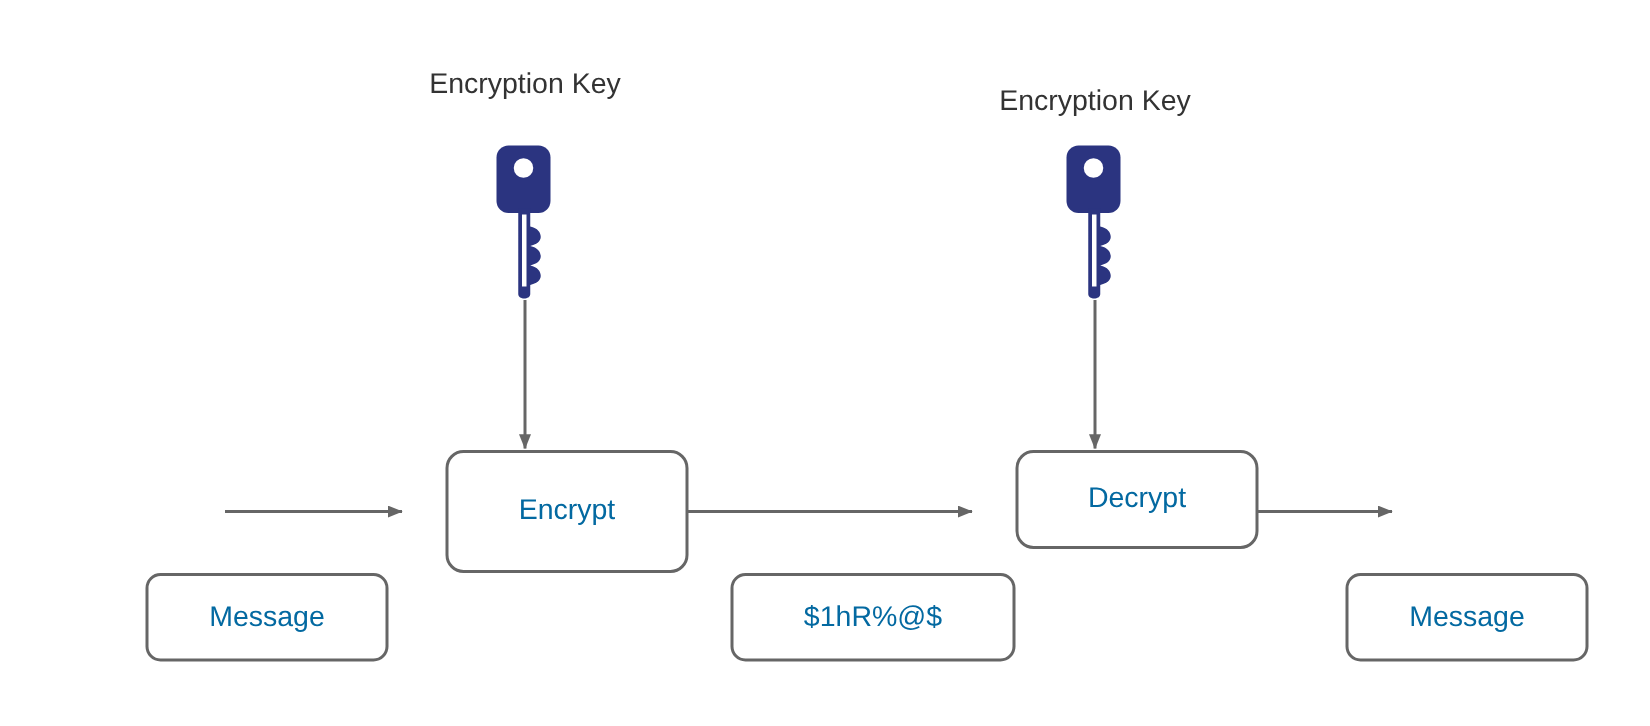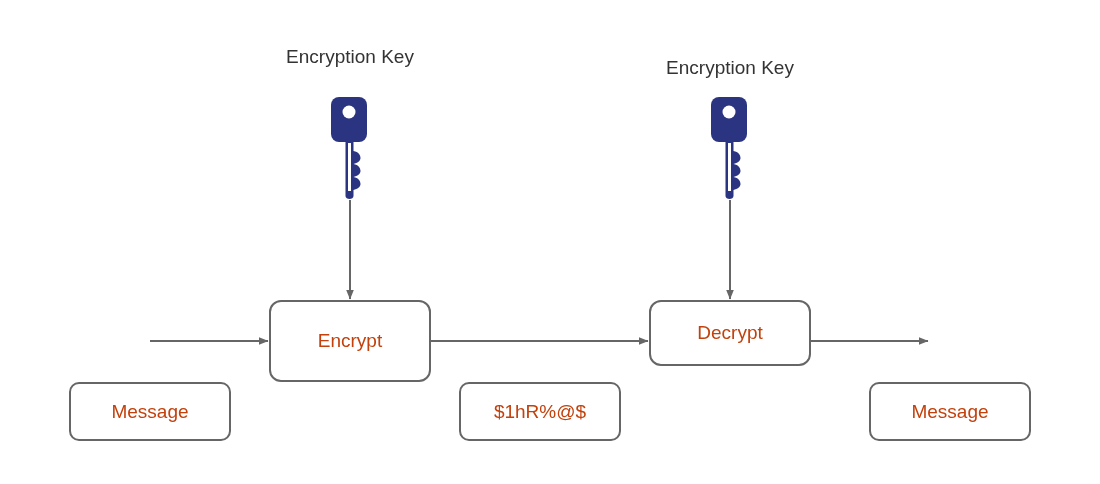--- a/index.html
+++ b/index.html
@@ -26,23 +26,24 @@
     line-height: 1;
   }
   .node-box {
     position: absolute;
     box-sizing: border-box;
     border: 2px solid #666666;
     background: #ffffff;
     display: flex;
     align-items: center;
     justify-content: center;
-    color: #c2410c;
+    color: #0369a1;
     font-size: 19px;
     white-space: nowrap;
+    margin-left: 28px;
   }
   .proc-box {
     border-radius: 12px;
   }
   .data-box {
     border-radius: 10px;
   }
   .svg-layer {
     position: absolute;
     left: 0;
@@ -114,21 +115,21 @@
   </div>
 
   <div class="node-box proc-box" style="left:649px; top:300px; width:162px; height:66px;">
     <span>Decrypt</span>
   </div>
 
   <div class="node-box data-box" style="left:69px; top:382px; width:162px; height:59px;">
     <span>Message</span>
   </div>
 
-  <div class="node-box data-box" style="left:459px; top:382px; width:162px; height:59px;">
+  <div class="node-box data-box" style="left:459px; top:382px; width:190px; height:59px;">
     <span>$1hR%@$</span>
   </div>
 
   <div class="node-box data-box" style="left:869px; top:382px; width:162px; height:59px;">
     <span>Message</span>
   </div>
 
 </div>
 
 </body></html>

